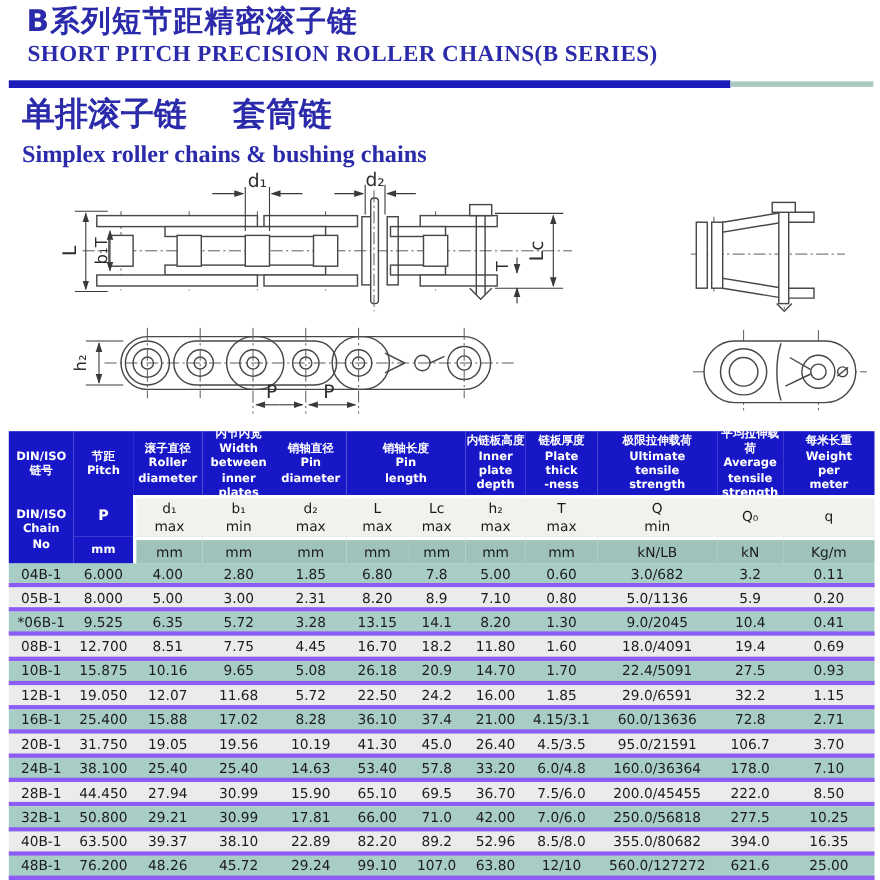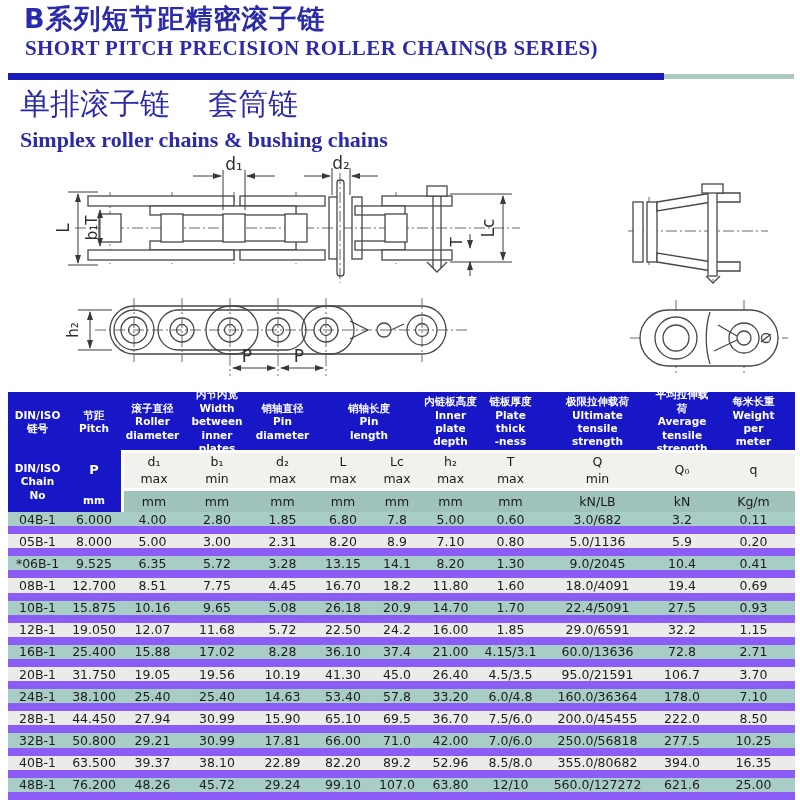--- a/index.html
+++ b/index.html
@@ -8,21 +8,21 @@
   #page{position:relative;width:800px;height:736px;background:#fff;}
 
   
   .title-cn{position:absolute;left:24px;top:1px;font-size:27px;font-weight:bold;
             color:#2a2aab;letter-spacing:1px;white-space:nowrap;}
   .title-en{position:absolute;left:25px;top:36px;font-family:"Liberation Serif",serif;
             font-weight:bold;font-size:21px;color:#2a2aab;letter-spacing:.4px;white-space:nowrap;}
   .rule-blue{position:absolute;left:8px;top:73px;width:656px;height:7px;background:#1c1cba;}
   .rule-teal{position:absolute;left:664px;top:74px;width:130px;height:5px;background:#abc8c1;}
 
-  .subtitle-cn{position:absolute;left:20px;top:84px;font-size:30px;font-weight:normal;
+  .subtitle-cn{position:absolute;left:20px;top:84px;font-size:30px;font-weight:bold;
                color:#2a2aab;white-space:pre;}
   .subtitle-en{position:absolute;left:20px;top:127px;font-family:"Liberation Serif",serif;
                font-weight:bold;font-size:22px;color:#2a2aab;white-space:nowrap;}
   .note{position:absolute;left:550px;top:87px;color:#141414;}
   .note-cn{font-size:17px;font-weight:bold;letter-spacing:2px;}
   .note-en{font-size:21px;margin-top:3px;}
 
   
   svg.drawings{position:absolute;left:0;top:155px;}
   .ln{stroke:#474747;stroke-width:1.3;fill:none;}
@@ -40,21 +40,21 @@
          white-space:pre-line;box-sizing:border-box;}
   .hblue{background:#1717c8;color:#fff;font-size:10.5px;font-weight:bold;line-height:1.28;
          padding-top:2px;}
   .hsym{background:#f1f1ee;color:#1a1a1a;font-size:12.5px;line-height:1.35;border-top:3px solid #fff;}
   .hunit{background:#9fc3bb;color:#1a1a1a;font-size:12.5px;border-top:3px solid #fff;}
   .first-sub{border-left:3px solid #fff;}
   .pitch-sym{font-size:13px;font-weight:bold;}
 
   .tbody{width:787px;}
   .trow{display:grid;grid-template-columns:var(--cols);height:22.15px;
-        border-bottom:8px solid #8b5cf6;box-sizing:border-box;}
+        border-bottom:4px solid #8b5cf6;box-sizing:border-box;}
   .row-a{background:#a8cdc6;}
   .row-b{background:#ebebe9;}
   .tcell{display:flex;align-items:center;justify-content:center;
          font-size:12.5px;color:#1c1c1c;overflow:hidden;white-space:nowrap;}
 </style>
 </head>
 <body>
 
 <div id="page">
 

